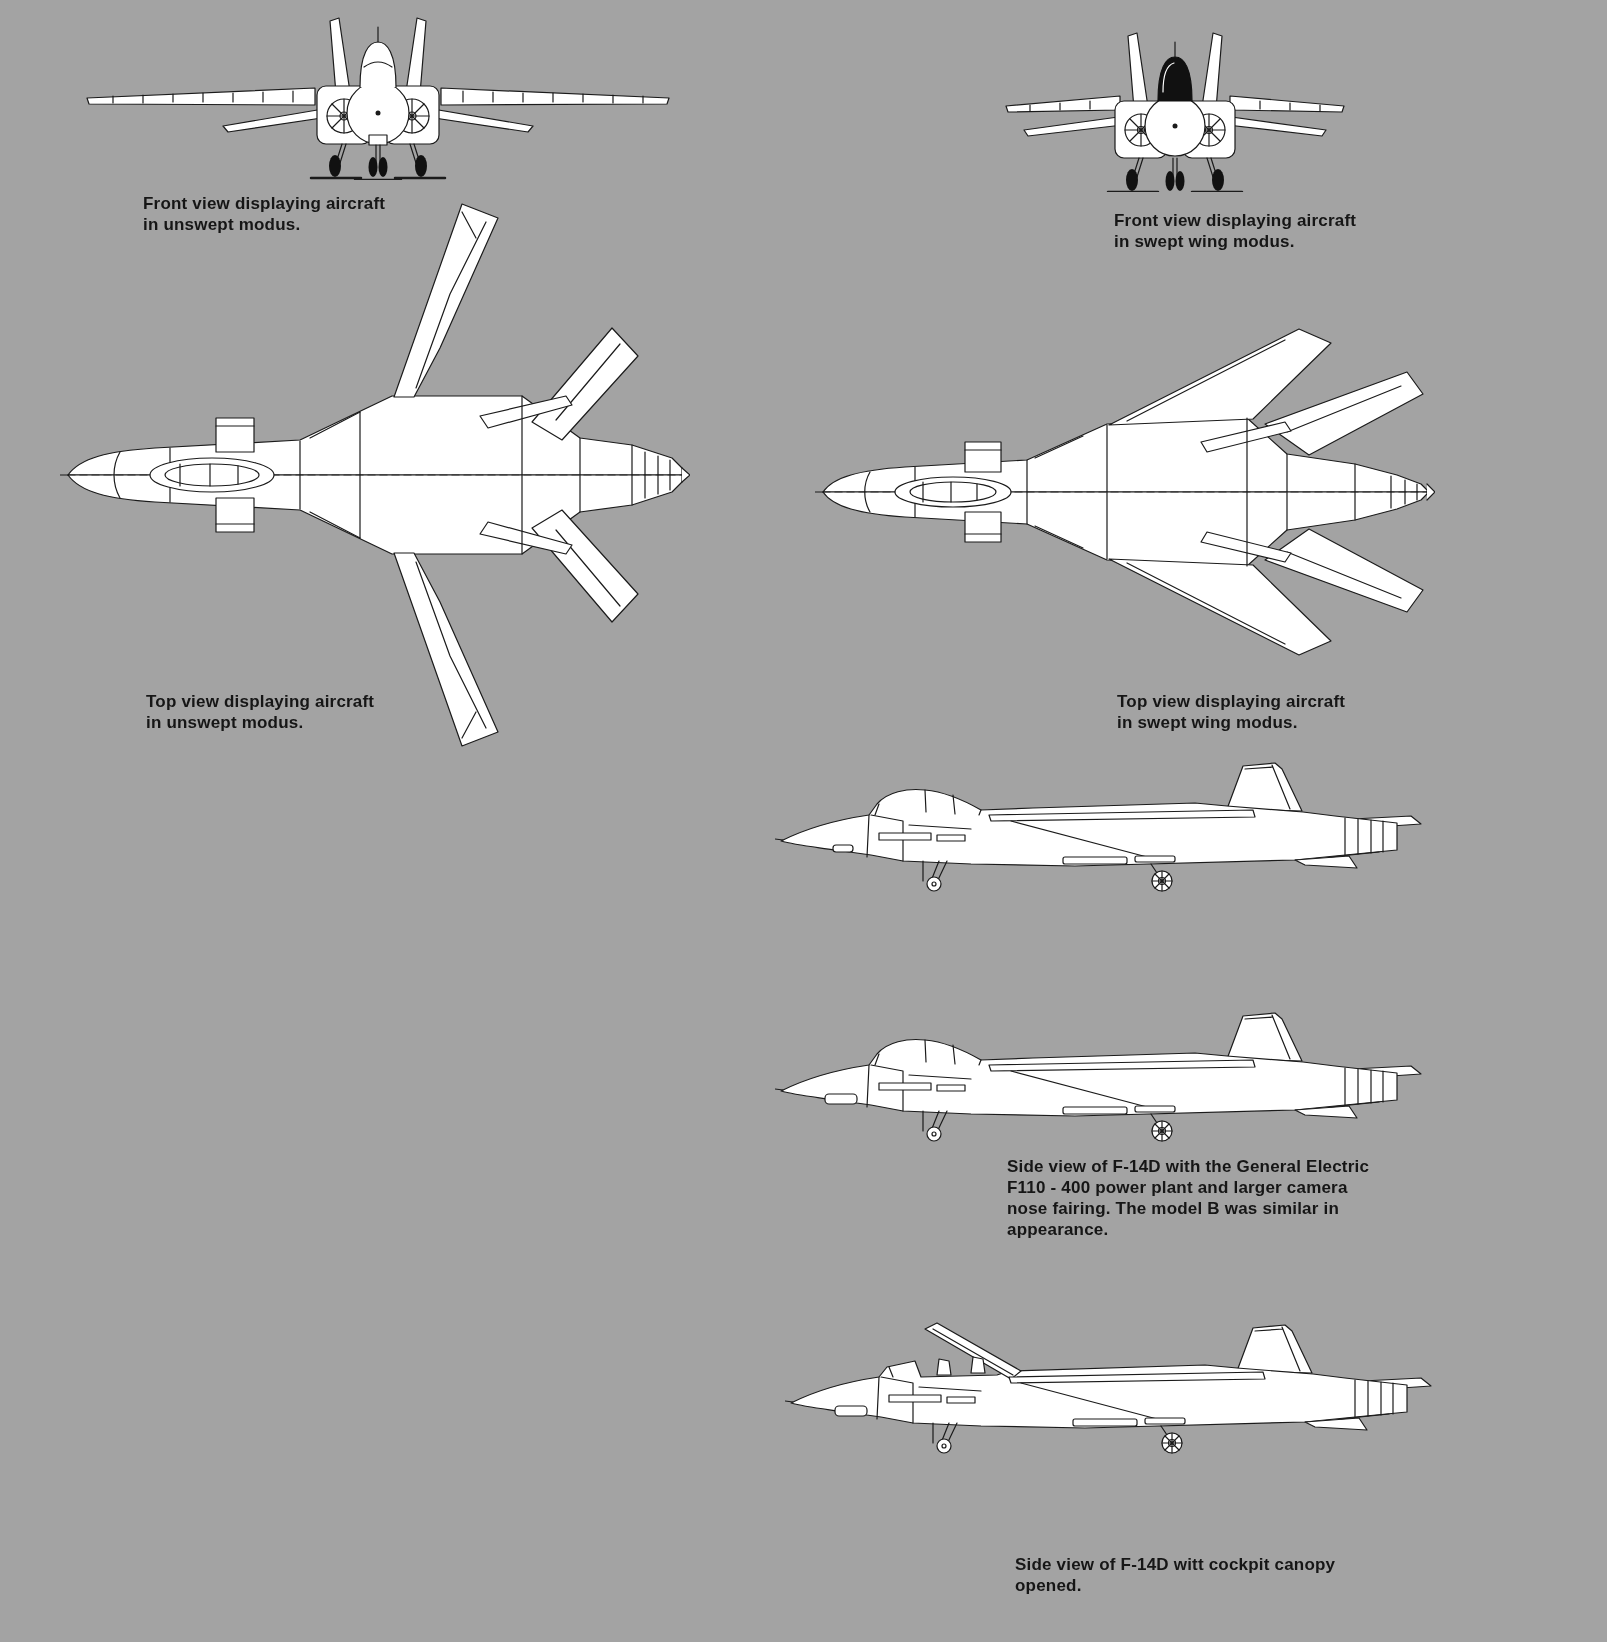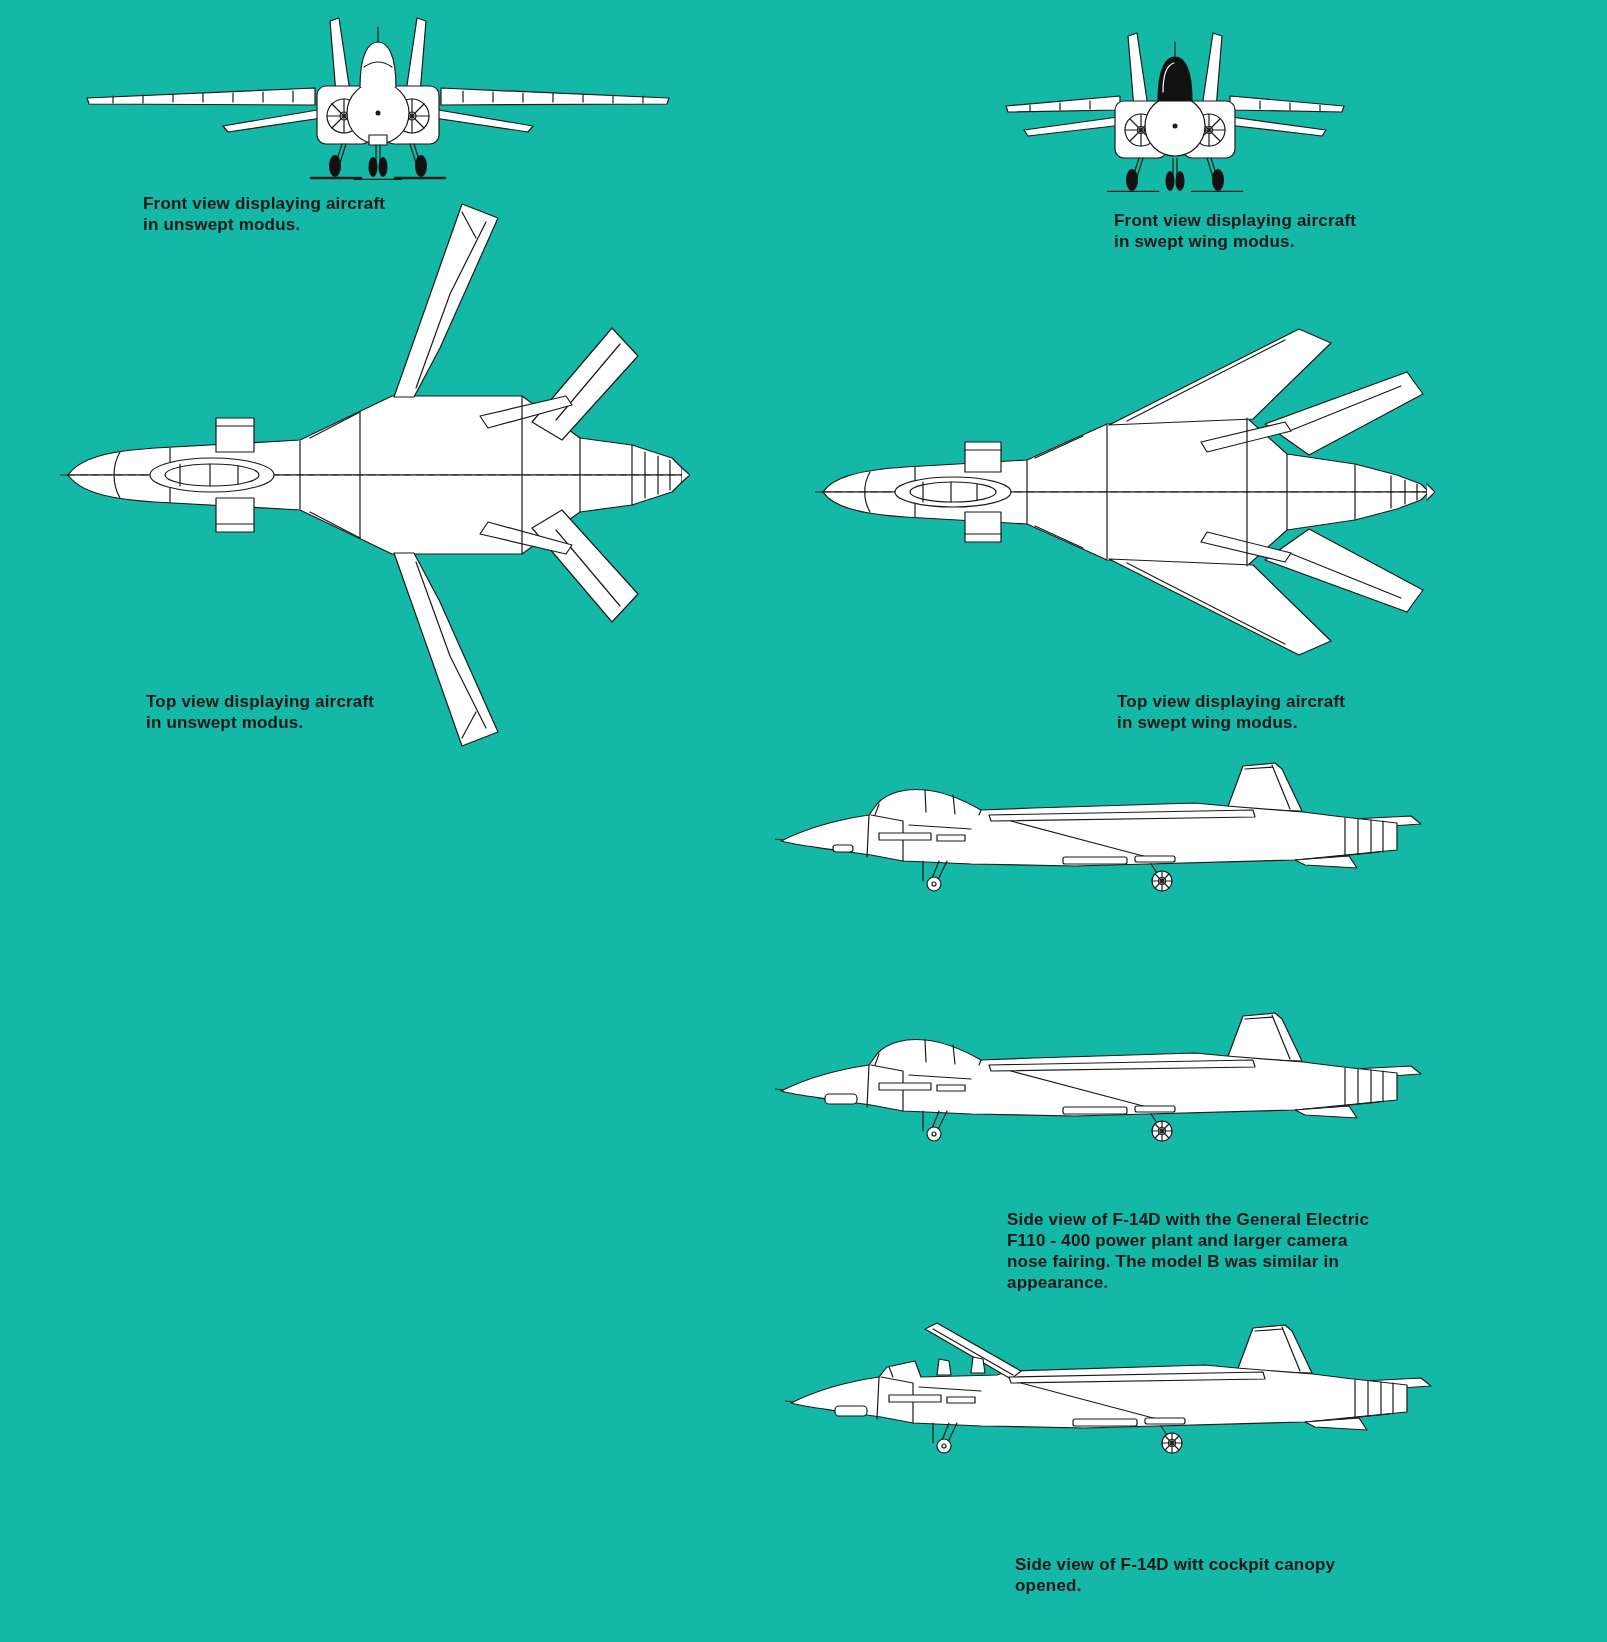--- a/index.html
+++ b/index.html
@@ -1,20 +1,20 @@
 <!DOCTYPE html>
 <html><head>
 <meta charset="utf-8">
 <style>
   html,body{margin:0;padding:0;background:#fff;}
   .page{
     position:relative;
     width:1607px;
     height:1642px;
-    background:#14b8a6;
+    background:#a3a3a3;
     overflow:hidden;
     font-family:"Liberation Sans", sans-serif;
   }
   .drawing{position:absolute;}
   .drawing svg{display:block;}
   .caption{
     position:absolute;
     font-weight:bold;
     font-size:17px;
     line-height:21px;
@@ -251,21 +251,21 @@
   <div class="caption" style="left:1114px;top:210px;width:300px;">Front view displaying aircraft
 in swept wing modus.</div>
 
   <div class="caption" style="left:146px;top:691px;width:300px;">Top view displaying aircraft
 in unswept modus.</div>
 
   <div class="caption" style="left:1117px;top:691px;width:300px;">Top view displaying aircraft
 in swept wing modus.</div>
 
 
-  <div class="caption" style="left:1007px;top:1209px;width:410px;">Side view of F-14D with the General Electric
+  <div class="caption" style="left:1007px;top:1156px;width:410px;">Side view of F-14D with the General Electric
 F110 - 400 power plant and larger camera
 nose fairing. The model B was similar in
 appearance.</div>
 
   <div class="caption" style="left:1015px;top:1554px;width:410px;">Side view of F-14D witt cockpit canopy
 opened.</div>
 
 </div>
 
 </body></html>

